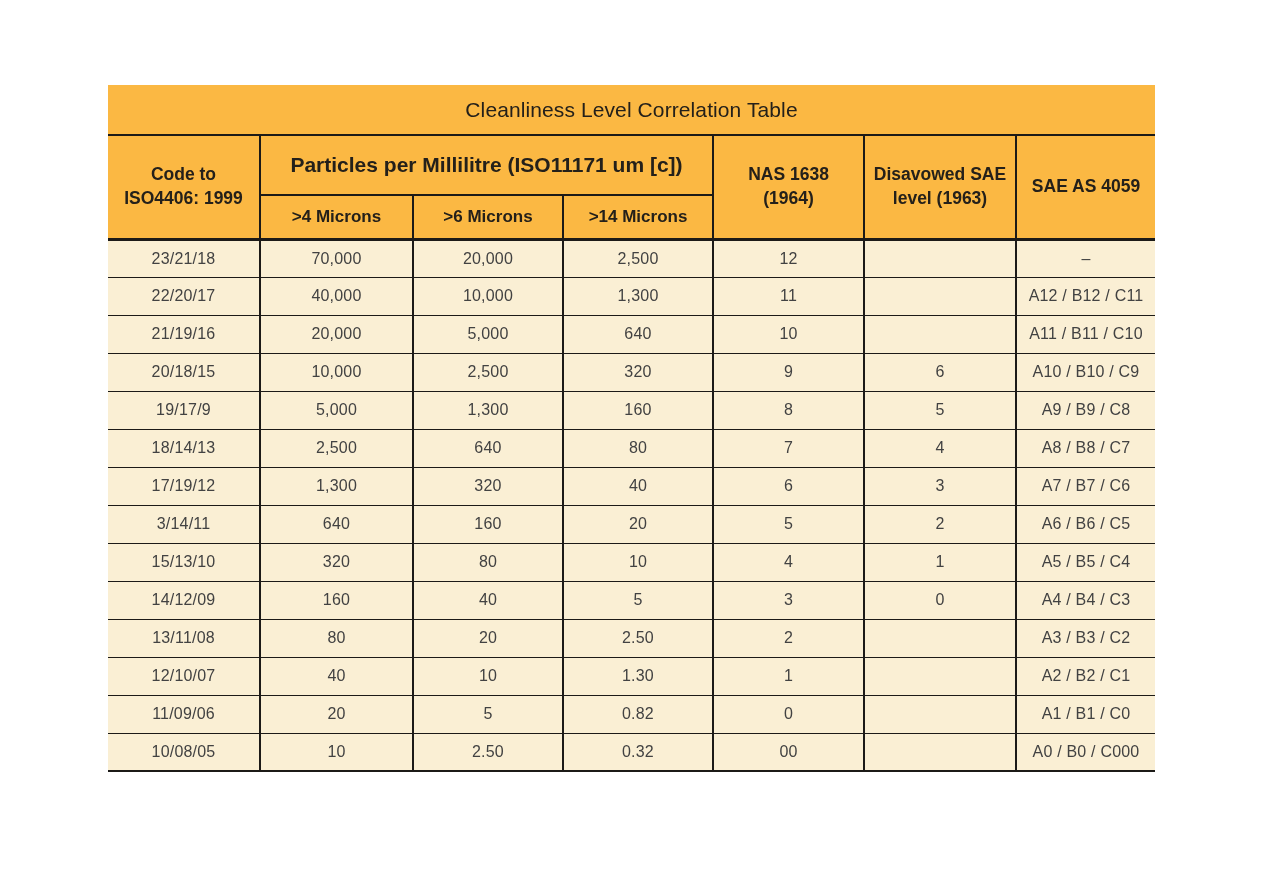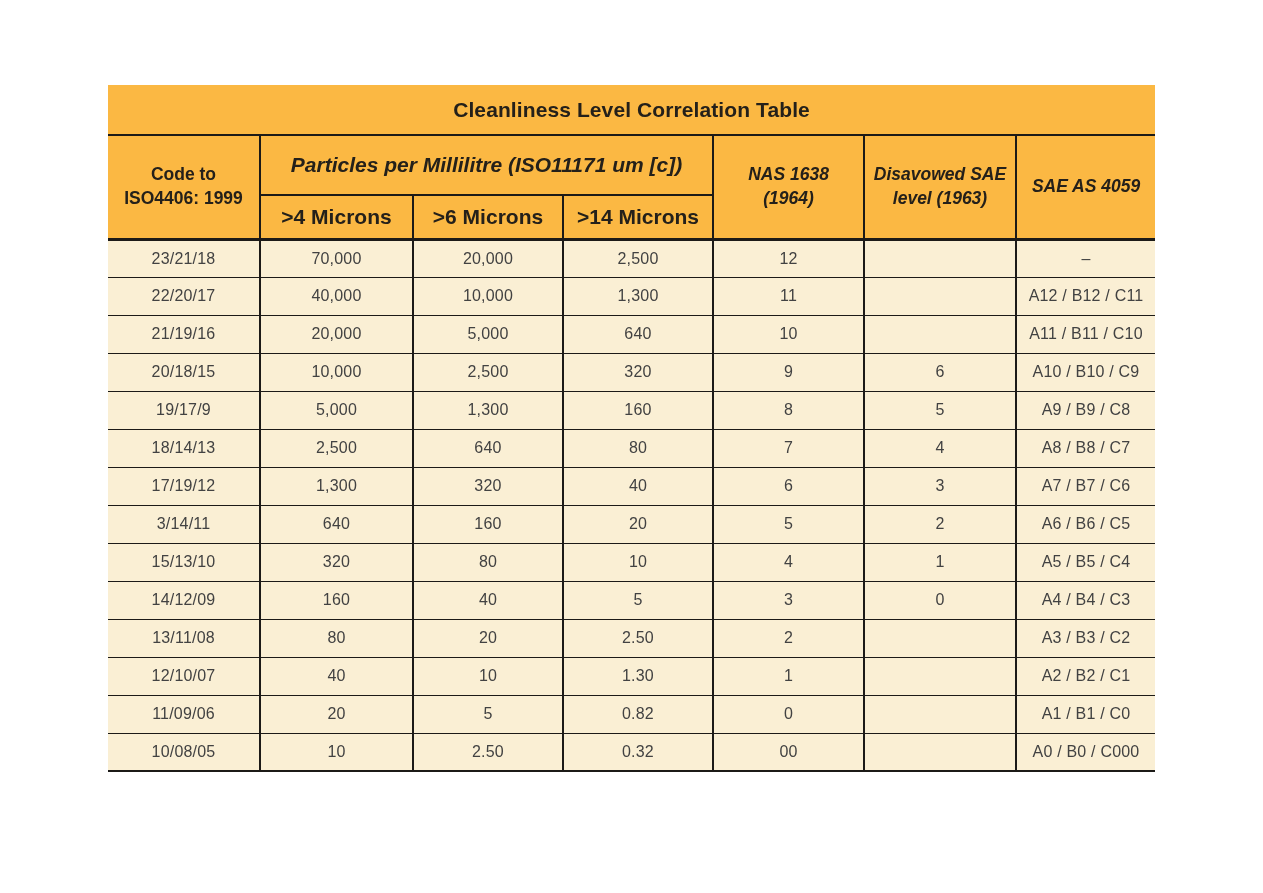--- a/index.html
+++ b/index.html
@@ -26,47 +26,47 @@
     width:1047px;
     border-collapse:collapse;
     table-layout:fixed;
   }
   .corr-table th, .corr-table td{
     border:none;
     text-align:center;
     vertical-align:middle;
   }
   
-  .corr-table thead tr.hrow1 th:not(:first-child){border-left:2px solid var(--border);font-style:italic;}
+  .corr-table thead tr.hrow1 th:not(:first-child){border-left:2px solid var(--border);}
   .corr-table thead tr.hrow2 th{border-left:2px solid var(--border);}
   .corr-table tbody td:not(:first-child){border-left:2px solid var(--border);}
   
   .corr-table th.title{
     background:var(--orange);
     color:var(--header-text);
     height:50px;
     font-size:21px;
-    font-weight:bold;
+    font-weight:normal;
     border-bottom:2px solid var(--border);
     letter-spacing:0.1px;
   }
   
   .corr-table thead th{
     background:var(--orange);
     color:var(--header-text);
     font-weight:bold;
   }
   .corr-table th.group{
     height:60px;
     font-size:21px;
     border-bottom:2px solid var(--border);
   }
   .corr-table tr.hrow2 th{
     height:44px;
-    font-size:21px;
+    font-size:17px;
   }
   .corr-table th.span2{
     font-size:17.5px;
     line-height:1.35;
   }
   
   .corr-table tbody td{
     background:var(--cream);
     color:var(--body-text);
     height:38px;

